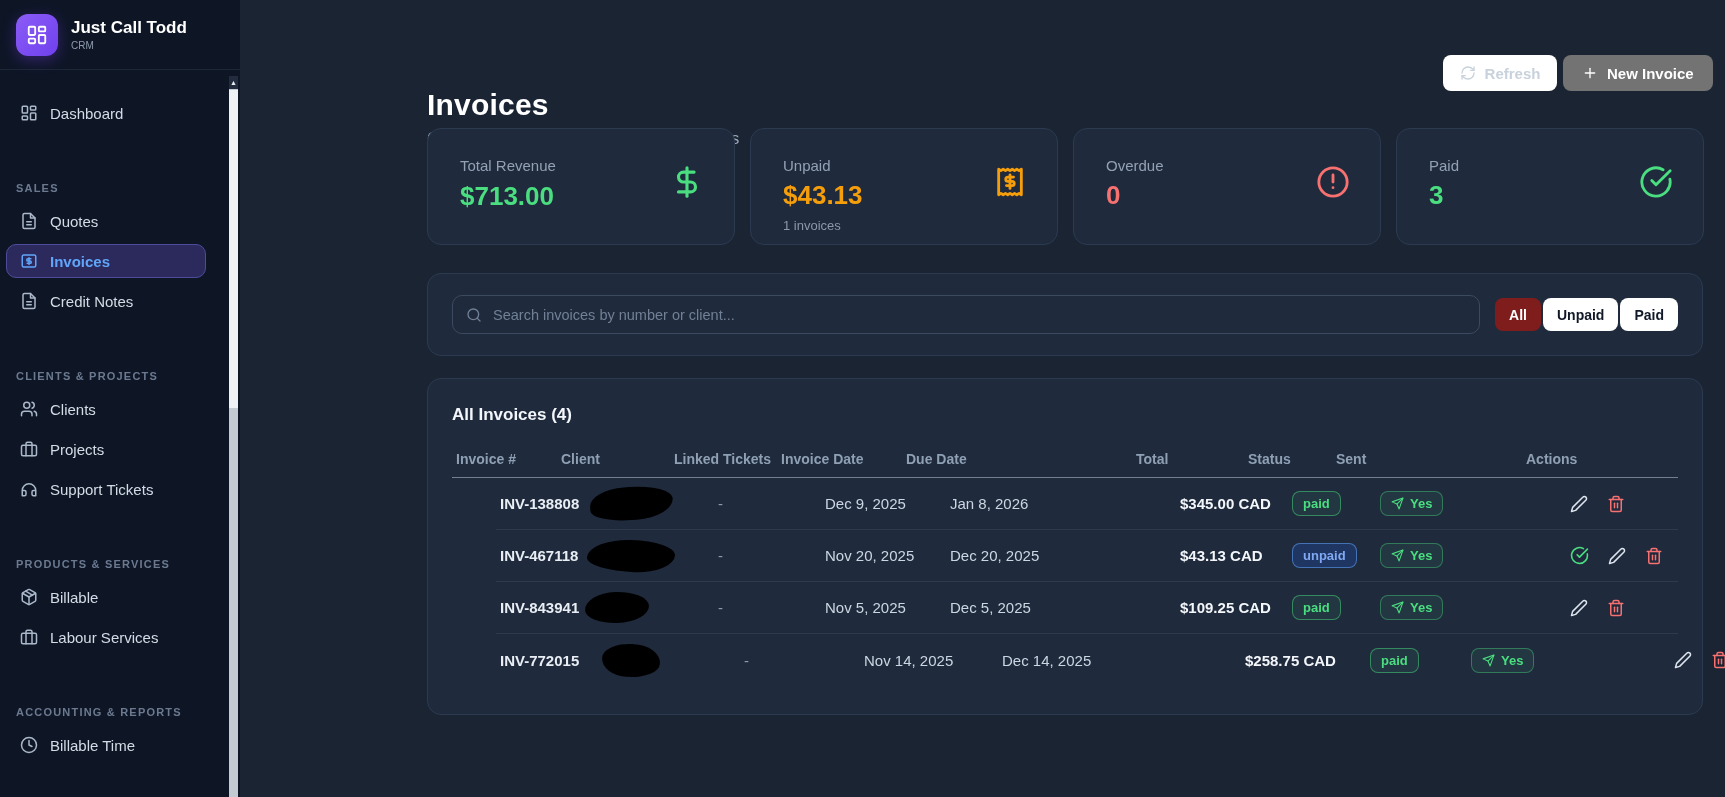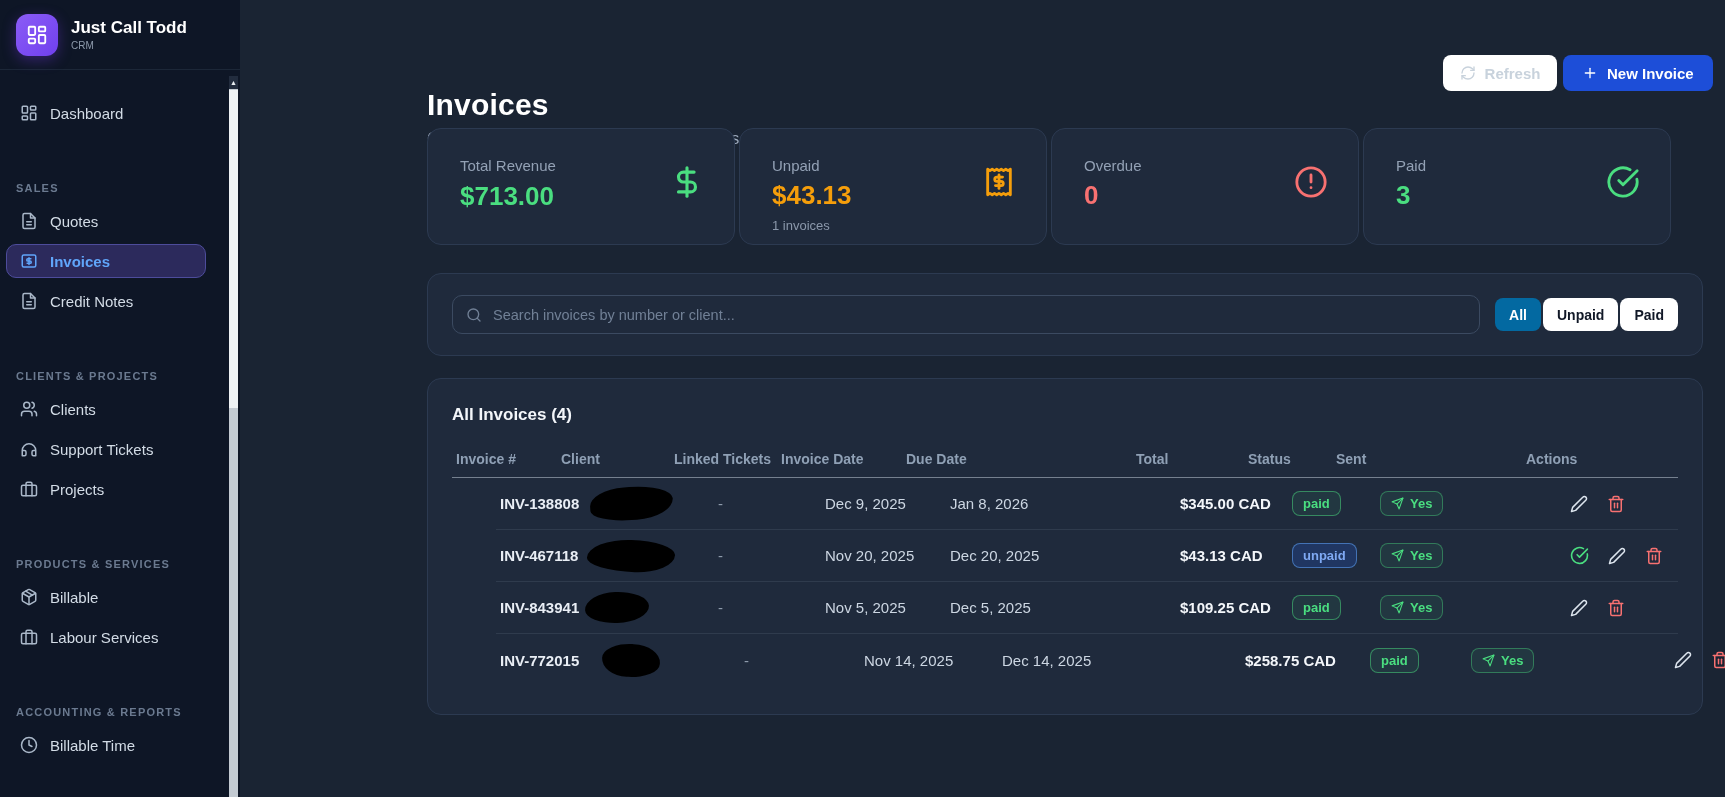--- a/index.html
+++ b/index.html
@@ -45,42 +45,42 @@
   .global-search input::placeholder { color:#8b98ab; }
 
   
   .page-header { position:absolute; left:187px; top:88px; }
   .page-title { font-size:30px; font-weight:800; color:#ffffff; letter-spacing:.2px; }
   .page-subtitle { font-size:16px; color:#9eabbd; margin-top:8px; }
   .header-actions { position:absolute; top:55px; left:1203px; display:flex; gap:0; }
   .btn { border:none; border-radius:8px; height:36px; display:inline-flex; align-items:center; gap:9px;
     font-size:15px; font-weight:700; cursor:pointer; font-family:"Liberation Sans", sans-serif; }
   .btn-refresh { background:#ffffff; color:#c8d2dc; padding:0 20px; width:114px; justify-content:center; }
-  .btn-primary { background:#1d4ed8; color:#ffffff; padding:0 19px; margin-left:6px; }
-
-  
-  .stats-row { position:absolute; left:187px; top:128px; display:flex; gap:4px;align-items:flex-end; }
+  .btn-primary { background:#737373; color:#ffffff; padding:0 19px; margin-left:6px; }
+
+  
+  .stats-row { position:absolute; left:187px; top:128px; display:flex; gap:15px;align-items:flex-end; }
   .card { background:#1f2a3c; border:1px solid #2c3a51; border-radius:14px; }
   .stat-card { width:308px; height:117px; position:relative; padding:28px 0 0 32px; }
   .stat-label { font-size:15px; color:#93a1b5; }
   .stat-value { font-size:26px; font-weight:800; margin-top:6px; }
   .stat-sub { font-size:13px; color:#8b98ab; margin-top:7px; }
   .stat-icon { position:absolute; right:30px; top:36px; }
 
   
   .filter-card { position:absolute; left:187px; top:273px; width:1276px; height:83px; display:flex; align-items:center;
     padding:0 24px; gap:15px; }
   .invoice-search { flex:1; height:39px; border:1px solid #3b4a61; border-radius:10px; background:transparent;
     display:flex; align-items:center; gap:11px; padding:0 13px; color:#718096; }
   .invoice-search input { background:transparent; border:none; outline:none; color:#c7d2df; font-size:14.5px; flex:1;
     font-family:"Liberation Sans", sans-serif; }
   .invoice-search input::placeholder { color:#718096; }
   .pill-btn { height:33px; border-radius:8px; border:none; font-size:14px; font-weight:700; padding:0 14px;
     background:#ffffff; color:#111827; cursor:pointer; font-family:"Liberation Sans", sans-serif; }
-  .pill-btn.active { background:#0369a1; color:#ffffff; }
+  .pill-btn.active { background:#7f1d1d; color:#ffffff; }
   .pill-btn + .pill-btn { margin-left:2px; }
 
   
   .table-card { position:absolute; left:187px; top:378px; width:1276px; height:337px; padding:0 24px; }
   .table-title { font-size:17px; font-weight:800; color:#f3f6fa; margin-top:26px; }
   .tgrid { display:grid; grid-template-columns:105px 113px 107px 125px 230px 112px 88px 190px 1fr; align-items:center; }
   .thead { margin-top:16px; height:37px; border-bottom:1px solid rgba(203,213,225,.5); }
   .th { font-size:14px; font-weight:700; color:#8fa0b5; padding-left:4px; }
   .th-actions { text-align:right; padding-right:112px; }
   .trow { height:52px; border-bottom:1px solid rgba(148,163,184,.14);margin-left:44px; }
@@ -178,33 +178,33 @@
               <circle cx="9" cy="7" r="4"></circle>
               <path d="M22 21v-2a4 4 0 0 0-3-3.87"></path>
               <path d="M16 3.13a4 4 0 0 1 0 7.75"></path>
             </svg>
           </span>
           <span class="nav-label">Clients</span>
         </div>
         <div class="nav-item">
           <span class="icn">
             <svg width="18" height="18" viewBox="0 0 24 24" fill="none" stroke="currentColor" stroke-width="2" stroke-linecap="round" stroke-linejoin="round">
-              <path d="M3 14h3a2 2 0 0 1 2 2v3a2 2 0 0 1-2 2H3v-7a9 9 0 0 1 18 0v7h-3a2 2 0 0 1-2-2v-3a2 2 0 0 1 2-2h3"></path>
-            </svg>
-          </span>
-          <span class="nav-label">Support Tickets</span>
-        </div>
-        <div class="nav-item">
-          <span class="icn">
-            <svg width="18" height="18" viewBox="0 0 24 24" fill="none" stroke="currentColor" stroke-width="2" stroke-linecap="round" stroke-linejoin="round">
               <rect x="2" y="7" width="20" height="14" rx="2"></rect>
               <path d="M16 21V5a2 2 0 0 0-2-2h-4a2 2 0 0 0-2 2v16"></path>
             </svg>
           </span>
           <span class="nav-label">Projects</span>
+        </div>
+        <div class="nav-item">
+          <span class="icn">
+            <svg width="18" height="18" viewBox="0 0 24 24" fill="none" stroke="currentColor" stroke-width="2" stroke-linecap="round" stroke-linejoin="round">
+              <path d="M3 14h3a2 2 0 0 1 2 2v3a2 2 0 0 1-2 2H3v-7a9 9 0 0 1 18 0v7h-3a2 2 0 0 1-2-2v-3a2 2 0 0 1 2-2h3"></path>
+            </svg>
+          </span>
+          <span class="nav-label">Support Tickets</span>
         </div>
       </div>
       <div class="nav-section">
         <div class="section-label">PRODUCTS &amp; SERVICES</div>
         <div class="nav-item">
           <span class="icn">
             <svg width="18" height="18" viewBox="0 0 24 24" fill="none" stroke="currentColor" stroke-width="2" stroke-linecap="round" stroke-linejoin="round">
               <path d="M16.5 9.4 7.55 4.24"></path>
               <path d="M21 16V8a2 2 0 0 0-1-1.73l-7-4a2 2 0 0 0-2 0l-7 4A2 2 0 0 0 3 8v8a2 2 0 0 0 1 1.73l7 4a2 2 0 0 0 2 0l7-4A2 2 0 0 0 21 16z"></path>
               <path d="M3.29 7 12 12l8.71-5"></path>

